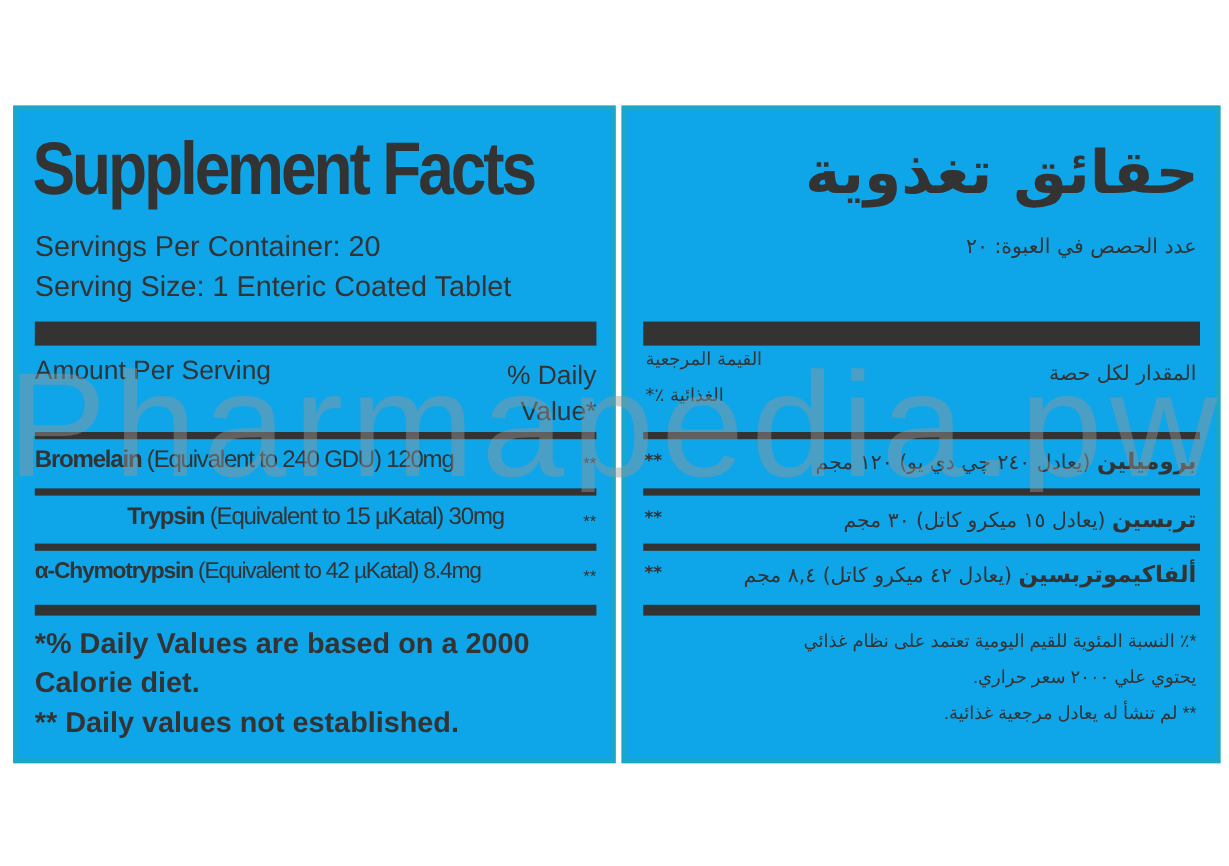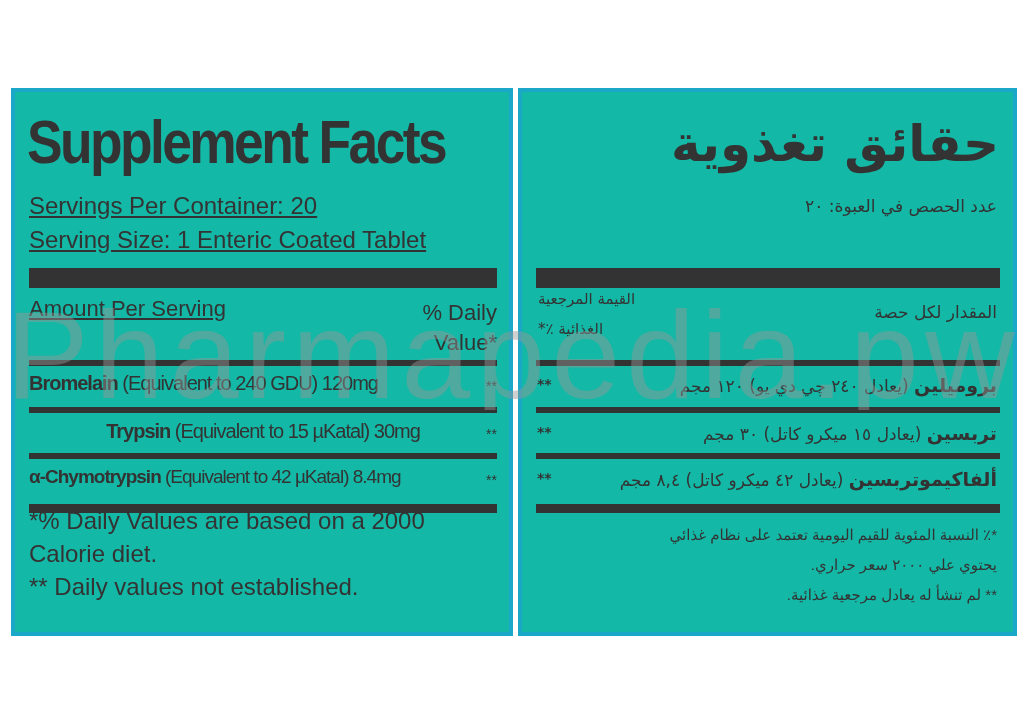--- a/index.html
+++ b/index.html
@@ -2,40 +2,40 @@
 <html><head>
   <meta charset="utf-8">
   <style>
     html, body { margin:0; padding:0; }
     body {
       width:1024px; height:722px; background:#ffffff; position:relative; overflow:hidden;
       font-family:"Liberation Sans", sans-serif; color:#333333;
     }
     .panel {
       position:absolute; top:88px; height:540px;
-      border:4px solid #1ba7c7; background:#14b8a6; box-sizing:content-box;
+      border:4px solid #1ba7c7; background:#0ea5e9; box-sizing:content-box;
     }
     #panel-en { left:11px; width:494px; }
     #panel-ar { left:518px; width:491px; direction:rtl; }
 
     .title-en {
       position:absolute; left:12px; top:18px;
       font-family:"Liberation Sans", sans-serif; font-weight:bold;
       font-size:62px; letter-spacing:-3px; color:#333;
       transform:scaleX(0.86); transform-origin:left top; white-space:nowrap;
       line-height:64px;
     }
     .title-ar {
       position:absolute; right:14px; top:22px;
       font-family:"DejaVu Sans", sans-serif; font-weight:bold;
       font-size:50px; color:#333; line-height:60px; letter-spacing:4px;
       white-space:nowrap;
     }
     .line { position:absolute; white-space:nowrap; }
-    .en .line { left:14px; font-size:24px;text-decoration:underline; }
+    .en .line { left:14px; font-size:24px; }
     .ar .line { right:16px; font-family:"DejaVu Sans", sans-serif; font-size:17px; }
 
     .bar { position:absolute; background:#333; }
     .en .bar { left:14px; width:468px; }
     .ar .bar { left:14px; width:464px; }
     .bar.thick { height:20px; }
     .bar.thin { height:6px; }
     .bar.mid { height:9px; }
 
     .row { position:absolute; white-space:nowrap; }
@@ -88,21 +88,21 @@
     <span class="stars">**</span>
   </div>
   <div class="bar thin" style="top:361px;"></div>
 
   <div class="row" style="top:374px; font-size:19px;">
     <span class="name">α-Chymotrypsin</span><span> (Equivalent to 42 µKatal) 8.4mg</span>
     <span class="stars">**</span>
   </div>
   <div class="bar mid" style="top:412px;"></div>
 
-  <div class="foot" style="top:412px;">
+  <div class="foot" style="top:428px;font-weight:bold;">
     <div>*% Daily Values are based on a 2000</div>
     <div> Calorie diet.</div>
     <div>** Daily values not established.</div>
   </div>
 </div>
 
 <div id="panel-ar" class="panel ar">
   <div class="title-ar">حقائق تغذوية</div>
   <div class="line" style="top:104px;">عدد الحصص في العبوة: ٢٠</div>
   <div class="bar thick" style="top:176px;"></div>

